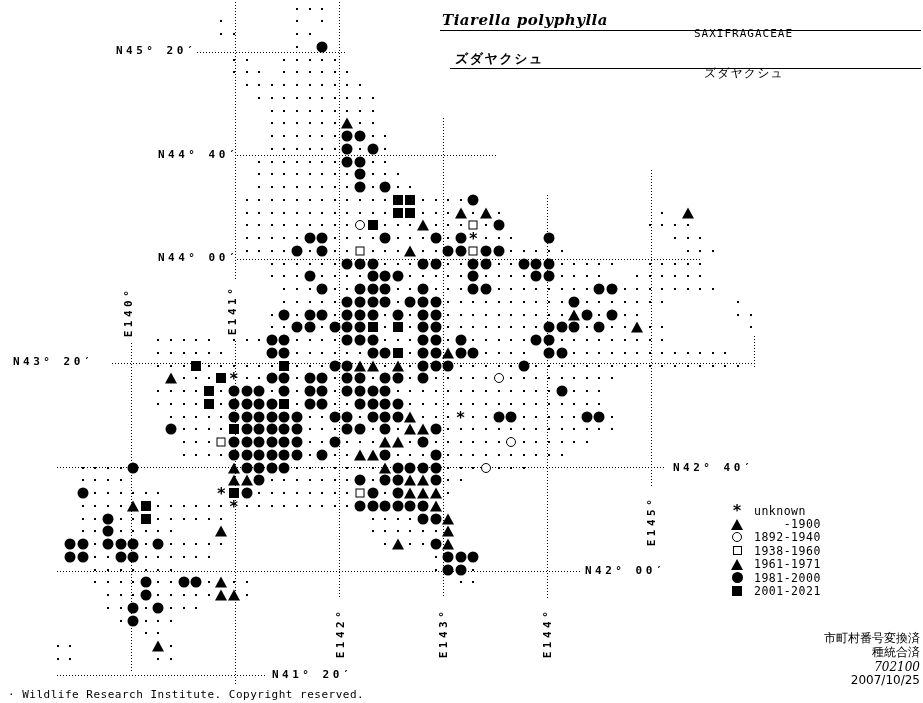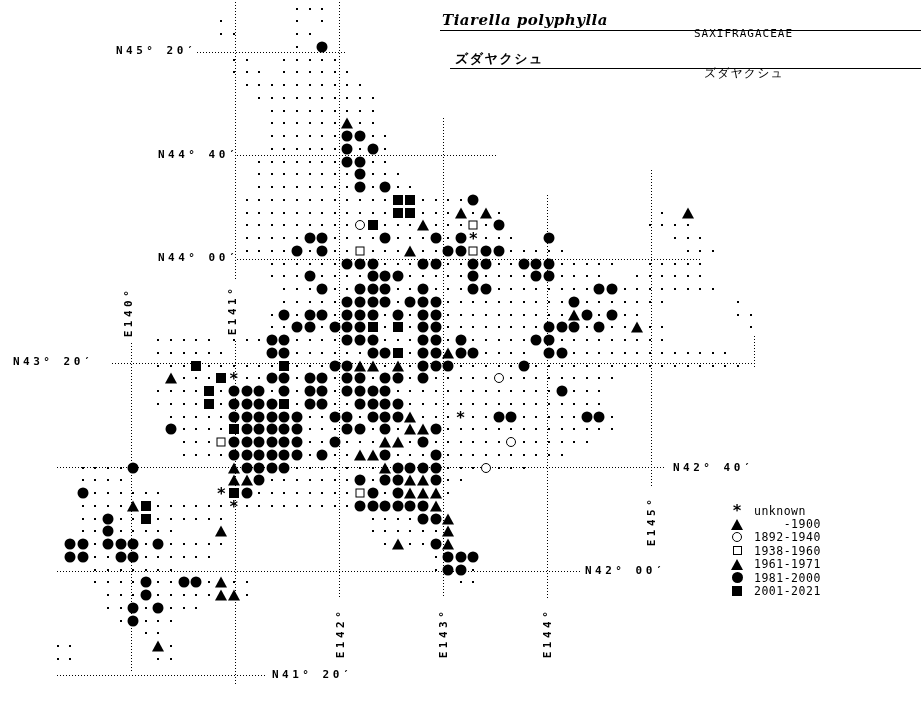--- a/index.html
+++ b/index.html
@@ -1182,14 +1182,21 @@
         </div>
         <div class="lrow">
           <div class="lsym">
             <div class="sym fs inl"></div>
           </div>
           <div class="llab">2001-2021</div>
         </div>
       </div>
   </div>
 
+  <div class="copy">· Wildlife Research Institute. Copyright reserved.</div>
+  <div class="fright">
+    <div>市町村番号変換済</div>
+    <div>種統合済</div>
+    <div class="fnum">702100</div>
+    <div>2007/10/25</div>
+  </div>
 
 </div>
 
 </body></html>

